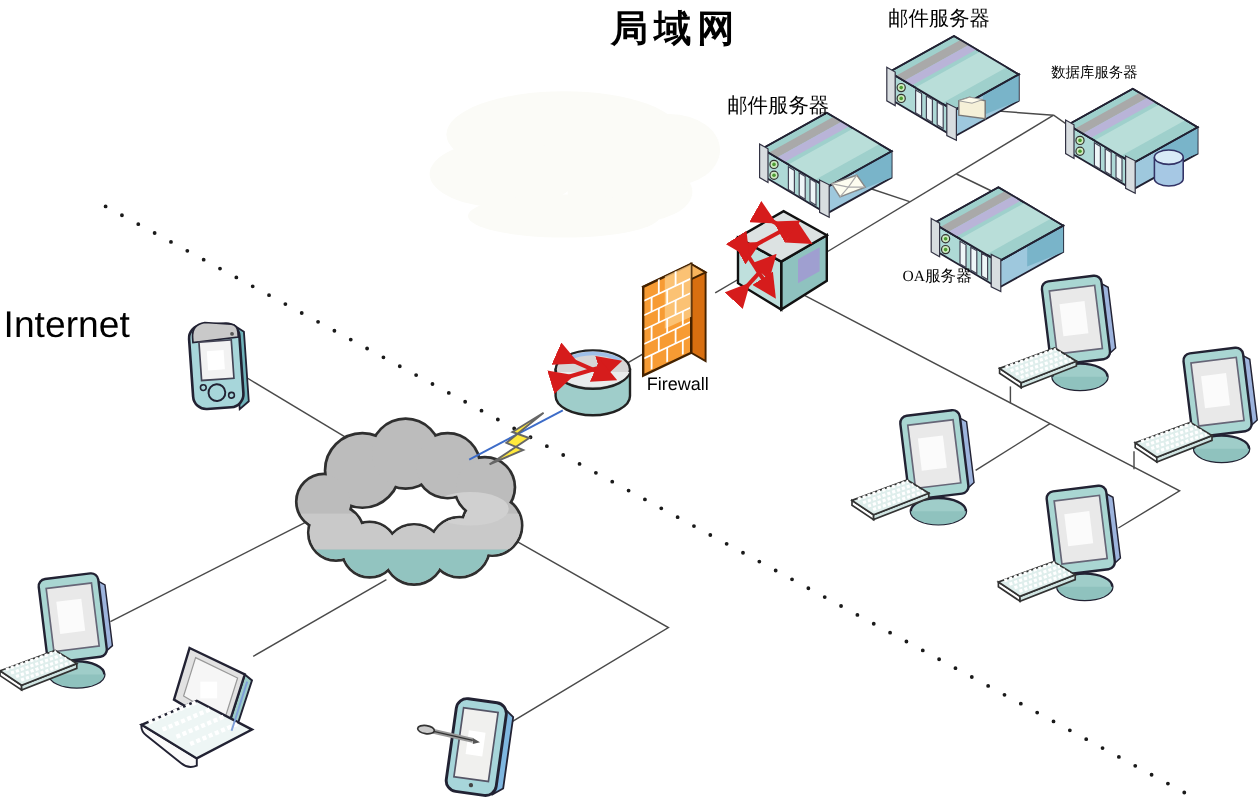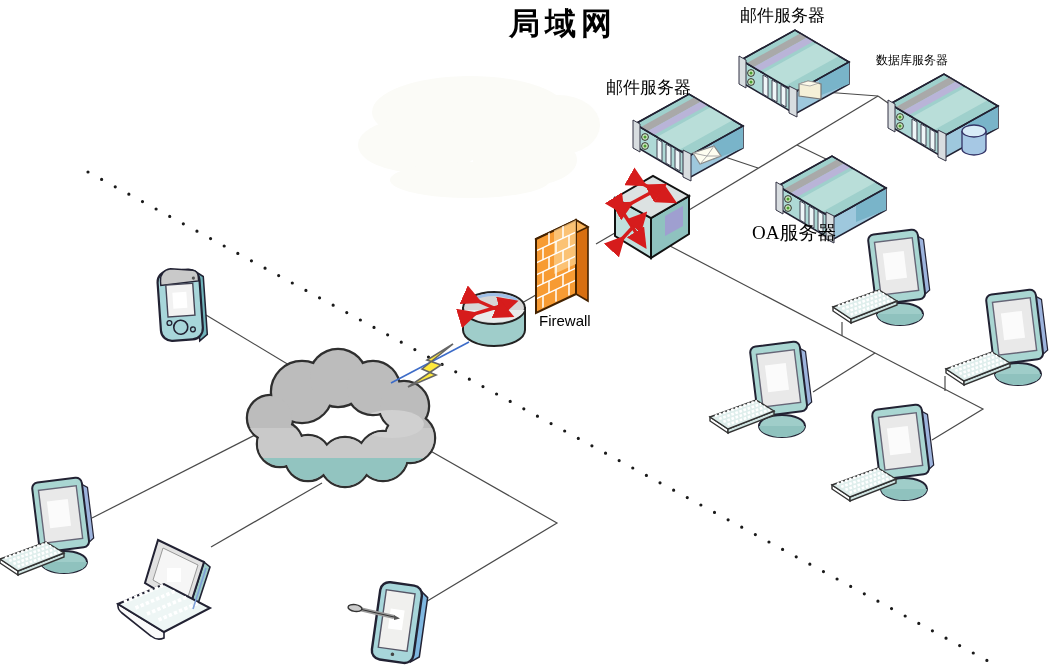--- a/index.html
+++ b/index.html
@@ -6,21 +6,21 @@
   .stage{position:relative;width:1049px;height:670px;background:#ffffff;overflow:hidden;
          font-family:"Liberation Sans",sans-serif;}
   .stage svg.canvas{position:absolute;left:0;top:0;}
   .lbl{position:absolute;white-space:nowrap;color:#000;line-height:1;}
   .lbl-cn{font-family:"Liberation Serif",serif;}
   #lan-title{left:509px;top:8px;font-size:31px;font-weight:600;letter-spacing:5px;}
   #internet-label{left:3px;top:255px;font-size:31px;font-family:"Liberation Sans",sans-serif;}
   #file-server-label{left:740px;top:7px;font-size:17px;}
   #db-server-label{left:876px;top:54px;font-size:12px;font-family:Liberation Serif, serif;}
   #mail-server-label{left:606px;top:79px;font-size:17px;}
-  #oa-server-label{left:752px;top:223px;font-size:19px;}
+  #oa-server-label{left:752px;top:223px;font-size:13px;}
   #remote-platform-label{left:613px;top:293px;font-size:25px;color:#3a3a3a;letter-spacing:2px;}
   #firewall-label{left:539px;top:313px;font-size:15px;font-family:Liberation Sans, sans-serif;text-align:right;}
 </style>
 </head>
 <body>
 
 <div class="stage">
 
 <svg class="canvas" width="1049" height="670" viewBox="0 0 1049 670">
   <defs>
@@ -317,18 +317,19 @@
     <use href="#monitor" transform="translate(984,290)"></use>
     <use href="#keyboard" transform="translate(946,352)"></use>
   </g>
   <g>
     <use href="#monitor" transform="translate(870,405)"></use>
     <use href="#keyboard" transform="translate(832,468)"></use>
   </g>
 </svg>
 
   <div class="lbl lbl-cn" id="lan-title">局域网</div>
+  <div class="lbl" id="internet-label">Internet</div>
   <div class="lbl lbl-cn" id="file-server-label">邮件服务器</div>
   <div class="lbl lbl-cn" id="db-server-label">数据库服务器</div>
   <div class="lbl lbl-cn" id="mail-server-label">邮件服务器</div>
   <div class="lbl lbl-cn" id="oa-server-label">OA服务器</div>
   <div class="lbl" id="firewall-label">Firewall</div>
 </div>
 
 </body></html>

